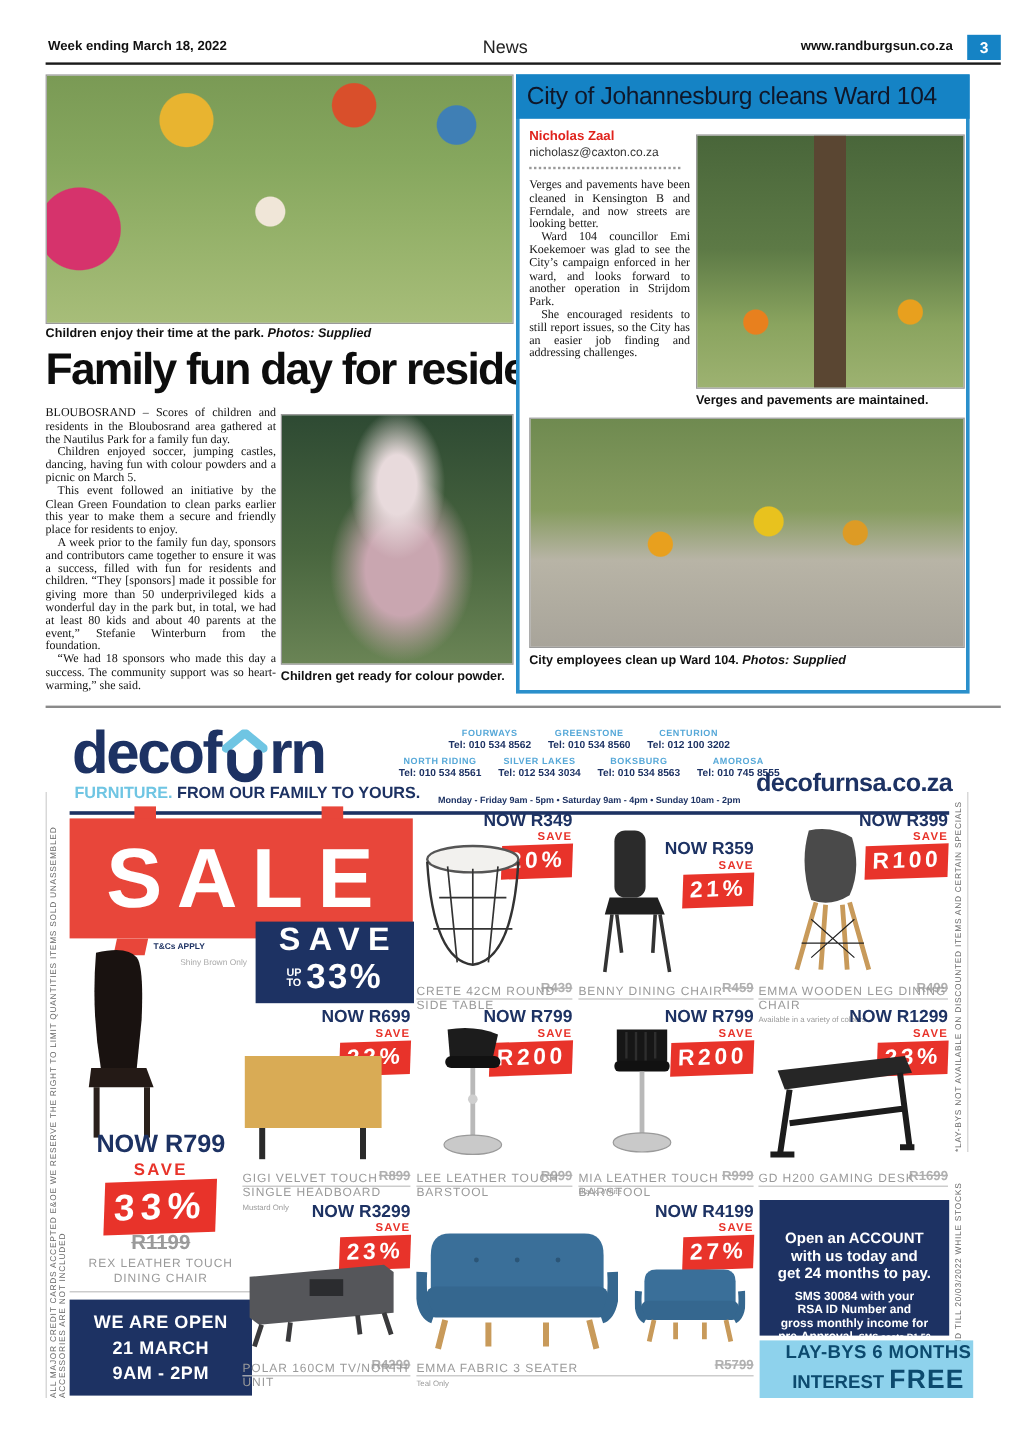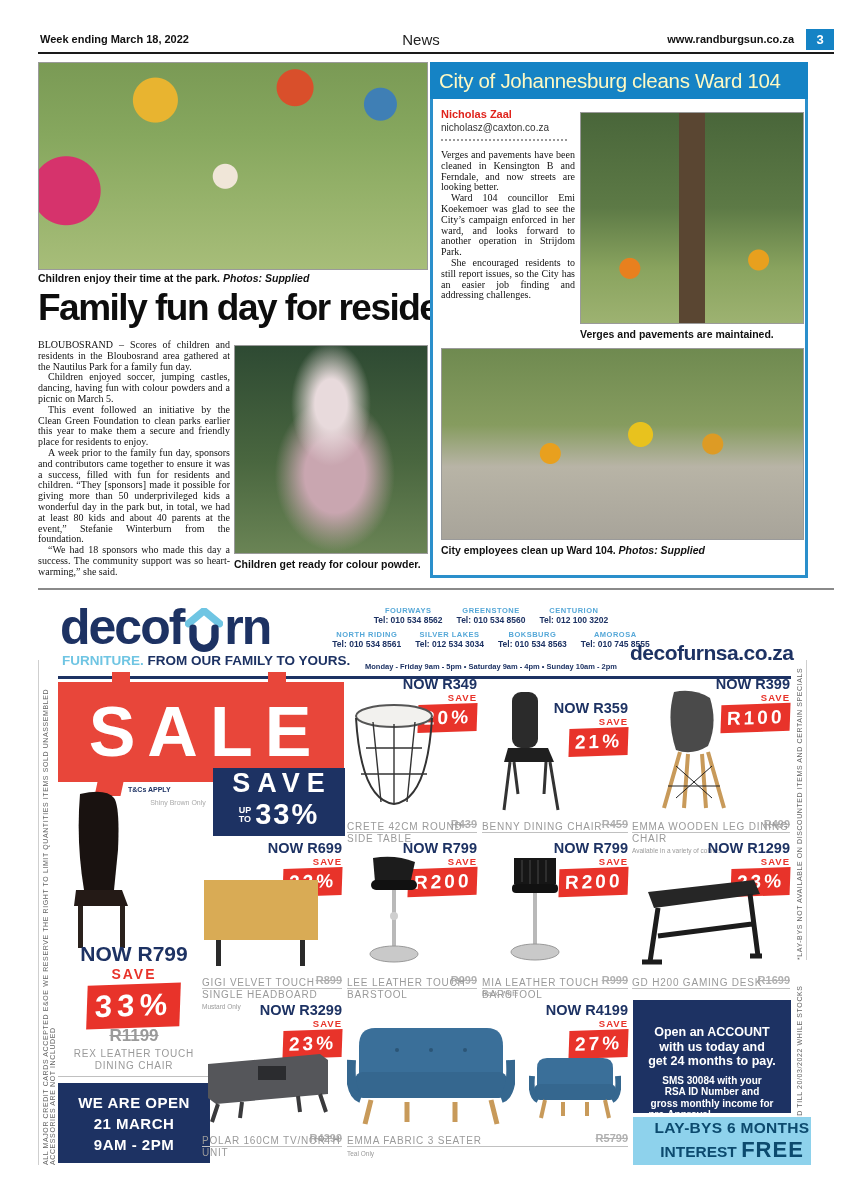--- a/index.html
+++ b/index.html
@@ -44,21 +44,21 @@
   .cap{font-family:"Liberation Sans",sans-serif;font-weight:bold;font-size:10.5px;color:#111;}
   .cap .credit{font-style:italic;}
   .fam-headline{font-family:"Liberation Sans",sans-serif;font-weight:bold;font-size:37px;
                 letter-spacing:-1.5px;color:#0d0d0d;white-space:nowrap;}
   .body-col{font-size:10px;line-height:10.8px;color:#111;text-align:justify;}
   .body-col p{margin:0;}
   .body-col p + p{text-indent:10px;}
 
   
   .ward-box{left:430px;top:62px;width:378px;height:516px;border:3px solid #2a8fcb;box-sizing:border-box;background:#fff;}
-  .ward-banner{left:430px;top:62px;width:378px;height:37px;background:#1583c5;color:#fef9c3;box-sizing:border-box;
+  .ward-banner{left:430px;top:62px;width:378px;height:37px;background:#1583c5;color:#0f172a;box-sizing:border-box;
                font-family:"Liberation Sans",sans-serif;font-size:20.5px;display:flex;align-items:center;padding-left:9px;letter-spacing:-0.3px;}
   .byline-name{left:441px;top:108px;font-family:"Liberation Sans",sans-serif;font-weight:bold;font-size:11px;color:#e0231c;}
   .byline-mail{left:441px;top:122px;font-family:"Liberation Sans",sans-serif;font-size:10px;color:#333;}
   .byline-dots{left:441px;top:139px;width:126px;border-top:2px dotted #9a9a9a;}
 
   
   .big-divider{left:38px;right:8px;top:588px;border-top:2px solid #8a8a8a;}
   .vtext{writing-mode:vertical-rl;transform:rotate(180deg);font-family:"Liberation Sans",sans-serif;
          font-size:7px;color:#666;letter-spacing:0.6px;}
   .strip-left{left:38px;top:660px;height:505px;border-right:1px solid #cfcfcf;padding-right:3px;}

